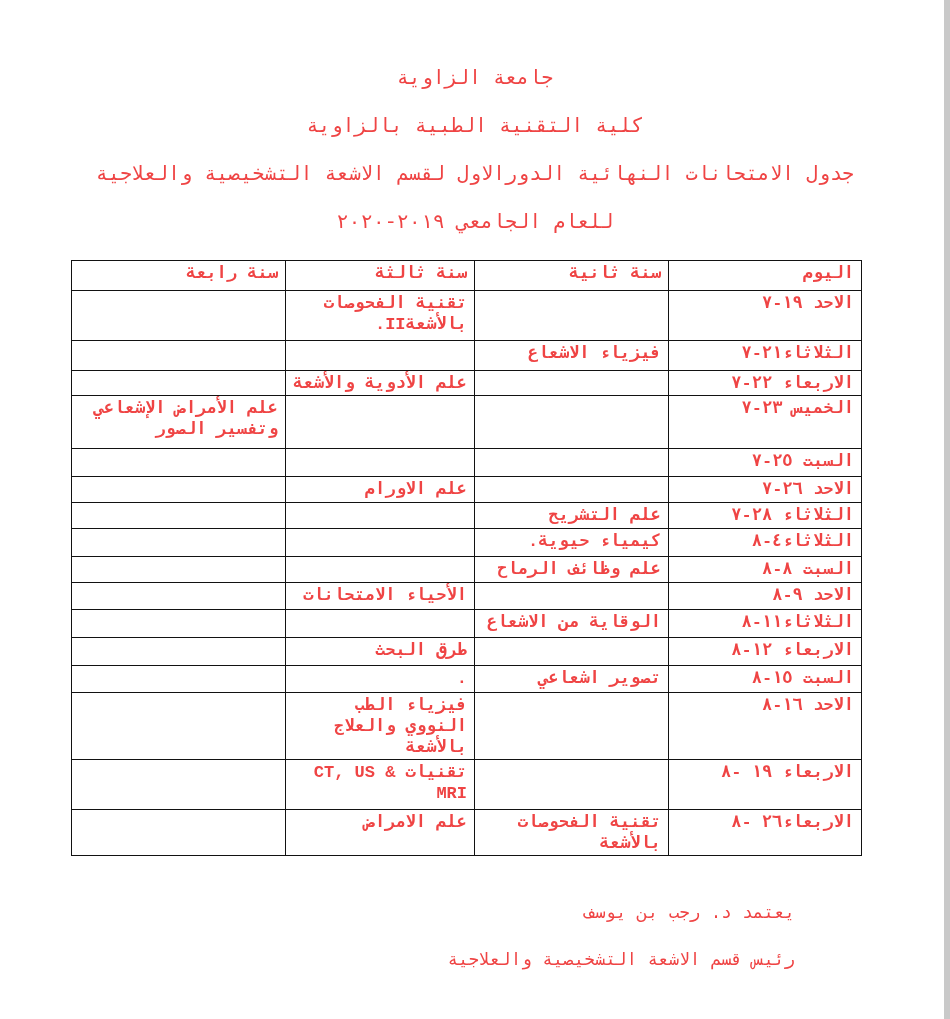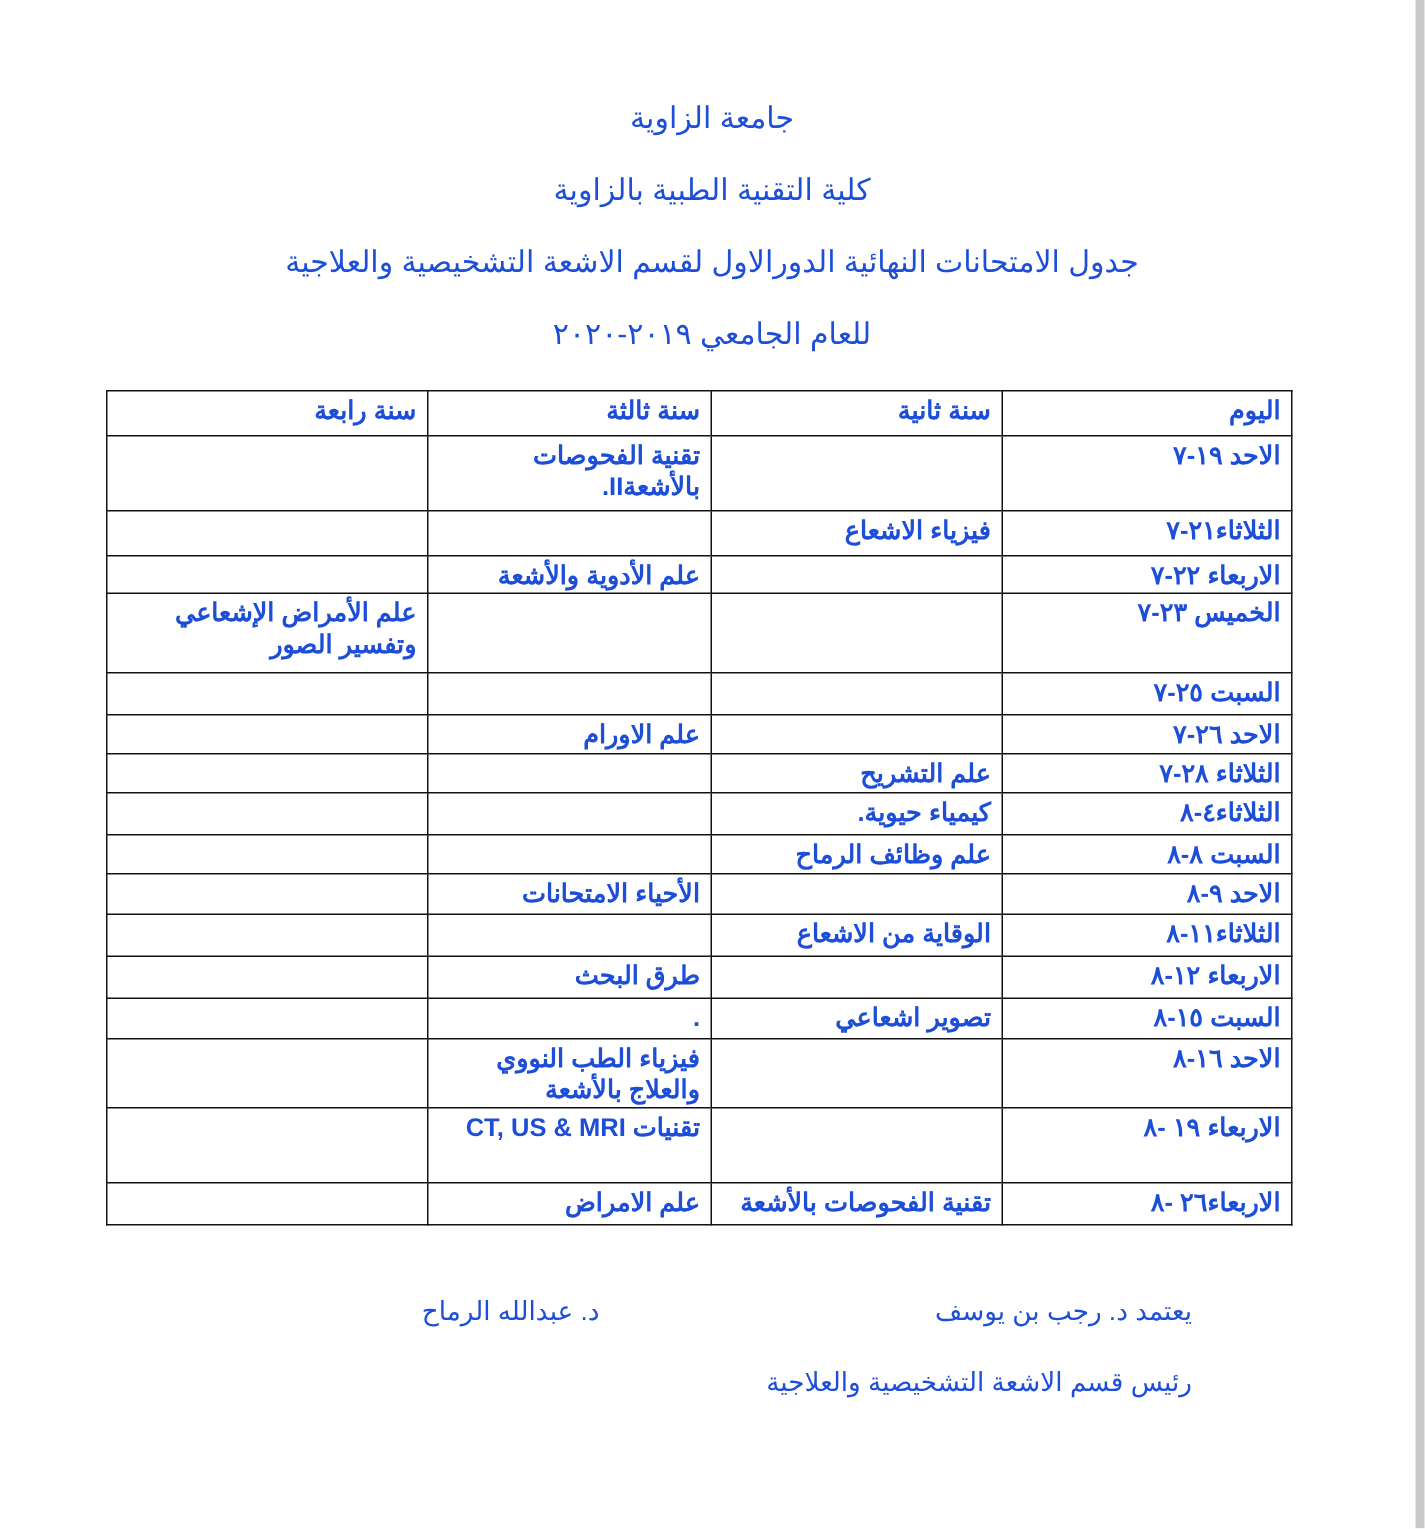--- a/index.html
+++ b/index.html
@@ -3,22 +3,22 @@
 <meta charset="utf-8">
 <style>
   html,body { margin:0; padding:0; background:#ffffff; }
   .page {
     position:relative;
     width:950px;
     height:1019px;
     background:#ffffff;
     overflow:hidden;
     direction:rtl;
-    color:#1d4ed8;
-    font-family:Liberation Sans, sans-serif;
+    color:#ef4444;
+    font-family:Liberation Mono, monospace;
   }
   .page-edge {
     position:absolute; top:0; right:0; width:6px; height:100%;
     background:#c9c9c9;
   }
   
   .doc-header { padding-top:64px; text-align:center; }
   .doc-header .hline {
     height:48px; line-height:30px; font-size:20px; font-weight:normal;
   }
@@ -176,16 +176,15 @@
       </tr>
     </tbody>
   </table>
 
   <div class="signatures">
     <div class="sig-block sig-right">
       <div class="sline1">يعتمد د. رجب بن يوسف</div>
       <div class="sline2">رئيس قسم الاشعة التشخيصية والعلاجية</div>
     </div>
     <div class="sig-block sig-left">
-      <div class="sline1">د. عبدالله الرماح</div>
     </div>
   </div>
 </div>
 
 </body></html>

